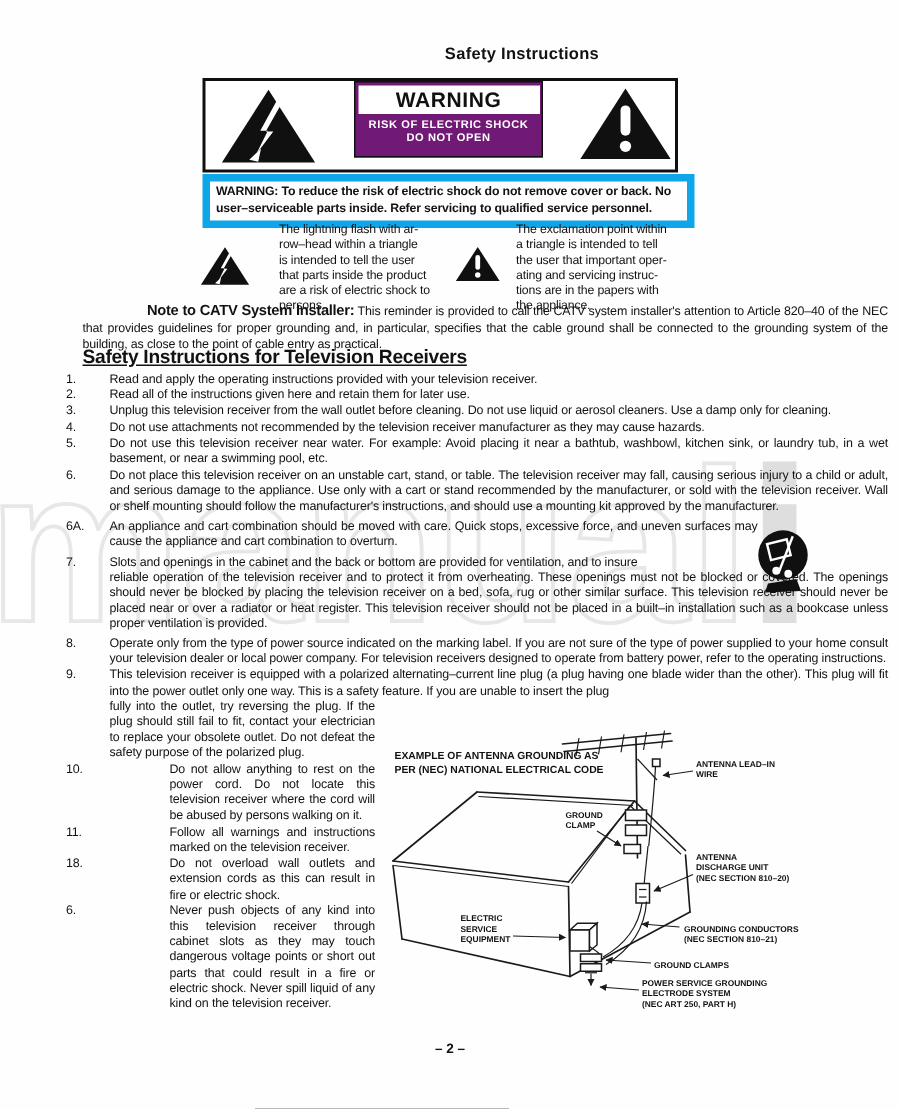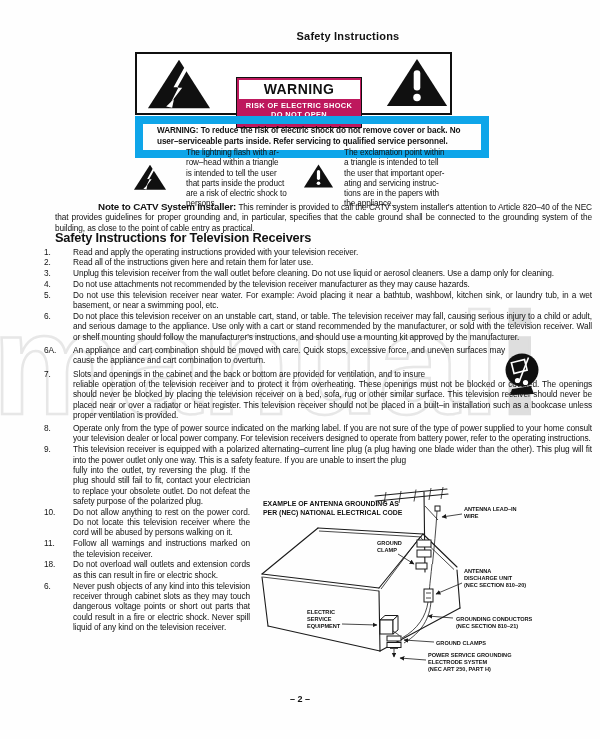--- a/index.html
+++ b/index.html
@@ -12,49 +12,49 @@
              color:#ffffff;-webkit-text-stroke:2.5px #e7e7e7;white-space:nowrap;}
   .watermark .tail{color:#dedede;-webkit-text-stroke:2.5px #dedede;}
   .z{position:absolute;z-index:2;}
   
   .page-title{top:30px;left:0;width:600px;text-align:center;
               font-size:11px;font-weight:bold;letter-spacing:0.2px;padding-left:48px;}
   
   .warn-box{left:135px;top:52px;width:313px;height:59px;border:2.5px solid #101010;background:#fff;}
   .tri-big-left{left:5px;top:4px;width:74px;height:53px;}
   .tri-big-right{left:248px;top:3px;width:64px;height:51px;}
-  .w-panel{left:99px;top:23px;width:124px;height:49px;background:#be185d;border:1px solid #101010;}
+  .w-panel{left:99px;top:0;width:124px;height:49px;background:#701a75;border:1px solid #101010;}
   .w-top{background:#fff;margin:1.5px 1.5px 0 1.5px;height:19px;line-height:19px;text-align:center;
          font-weight:bold;font-size:14px;letter-spacing:0.4px;color:#101010;}
   .w-rows{color:#fff;text-align:center;font-weight:bold;font-size:7.4px;line-height:9.6px;
           letter-spacing:0.4px;padding-top:2px;}
-  .warn-note{left:135px;top:116px;width:310px;border:8px solid #0ea5e9;padding:2px 14px;
+  .warn-note{left:135px;top:116px;width:310px;border:5px solid #0ea5e9;padding:2px 4px;
              font-size:8.2px;font-weight:bold;line-height:10.8px;letter-spacing:-0.1px;}
   
   .tri-sm-left{left:133px;top:159px;width:34px;height:37px;}
   .tri-sm-right{left:303px;top:159px;width:31px;height:34px;}
   .explain-txt{font-size:8.2px;line-height:10.25px;white-space:pre-line;letter-spacing:-0.1px;}
   .ex-left{left:186px;top:148px;width:130px;}
   .ex-right{left:344px;top:148px;width:134px;}
   
   .catv{left:55px;top:202px;width:537px;font-size:8.3px;line-height:10.4px;text-align:justify;
         letter-spacing:-0.1px;}
   .catv .lead{font-size:9.8px;font-weight:bold;letter-spacing:-0.2px;padding-left:43px;}
   
-  .sec-head{left:55px;top:230px;font-size:12.8px;font-weight:bold;letter-spacing:-0.2px;}
+  .sec-head{left:55px;top:230px;font-size:12.8px;font-weight:bold;letter-spacing:-0.2px;text-decoration:underline;}
   
   .list{left:44px;top:246px;width:548px;font-size:8.3px;line-height:10.35px;letter-spacing:-0.1px;}
   .li{display:flex;margin-top:0.5px;}
   .num{width:29px;flex:none;}
   .txt{width:519px;text-align:justify;}
   .lead-line{white-space:nowrap;}
   #i6a{margin-top:3px;} #i6a .txt{width:432px;}
   #i7{margin-top:3px;} #i8{margin-top:2px;} #i9{margin-top:1px;}
   .narrow{width:206px;}
-  .narrow .txt{width:177px;text-align:justify;}
+  .narrow .txt{width:177px;text-align:justify;margin-left:40px;}
   .cont{margin-left:29px;width:177px;text-align:justify;}
   
   .cart{left:504px;top:352px;width:36px;height:44px;}
   
   .diagram{left:250px;top:480px;width:348px;height:228px;}
   .dline{stroke:#1a1a1a;stroke-width:1.1;fill:none;stroke-linecap:round;}
   .dthin{stroke:#1a1a1a;stroke-width:0.8;fill:none;}
   .dbox{stroke:#1a1a1a;stroke-width:1;fill:#fff;}
   .dlabel{font-family:"Liberation Sans",sans-serif;font-size:5.6px;font-weight:bold;fill:#111;}
   .dtitle{font-family:"Liberation Sans",sans-serif;font-size:6.9px;font-weight:bold;fill:#111;}

